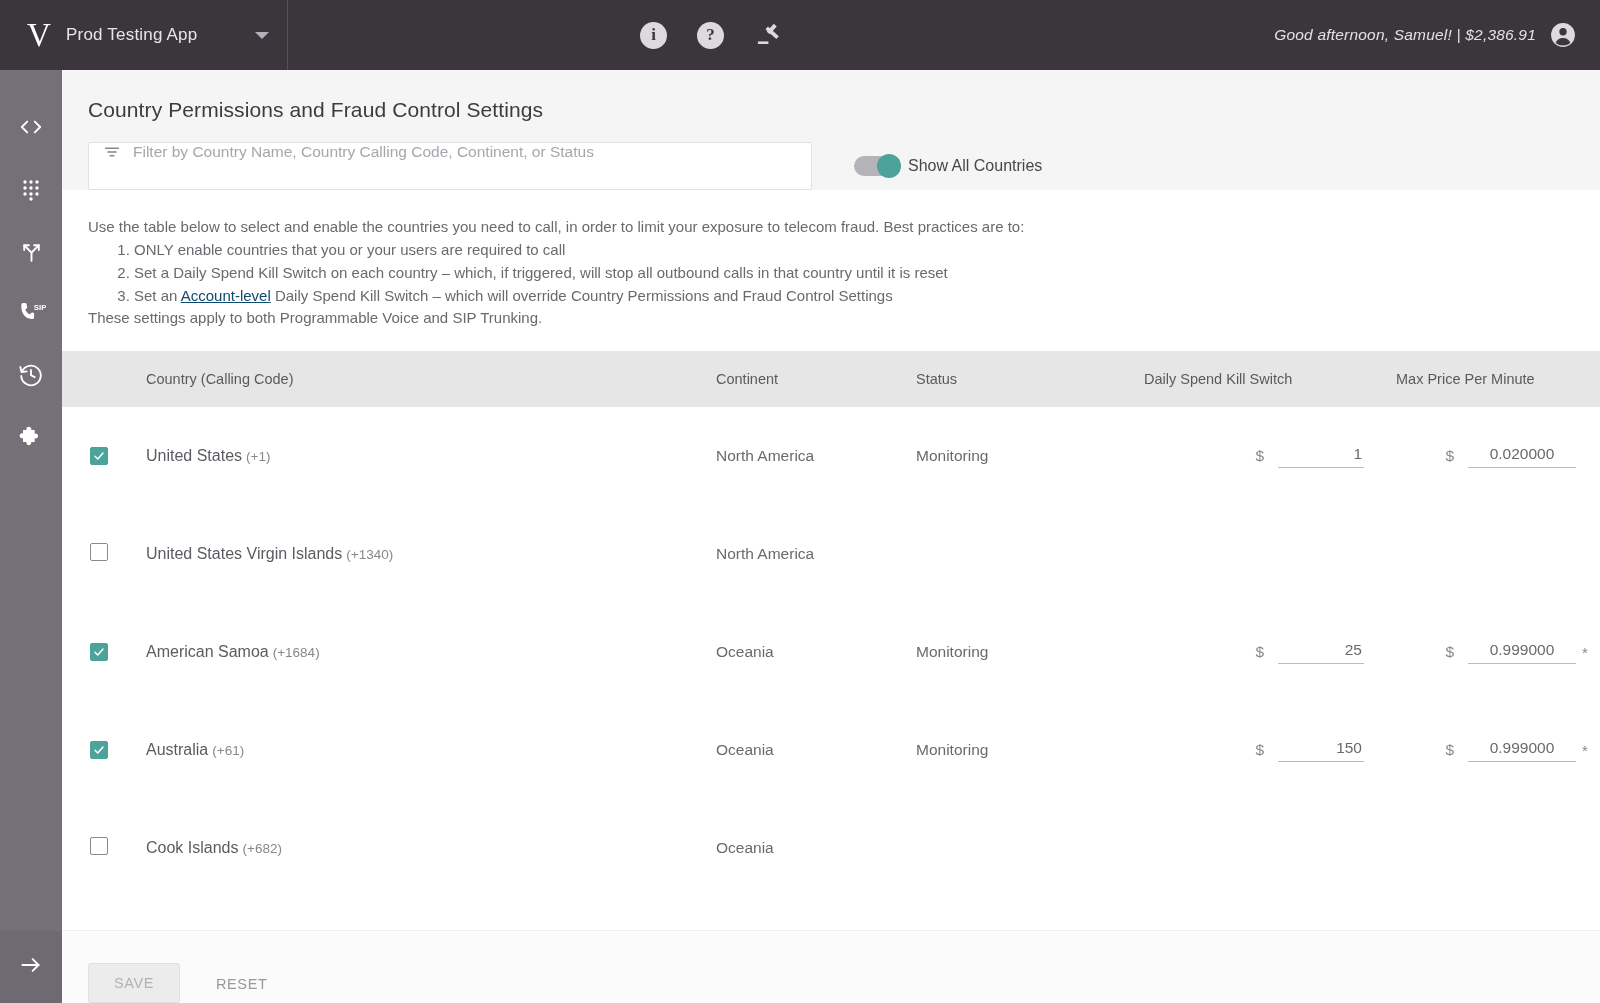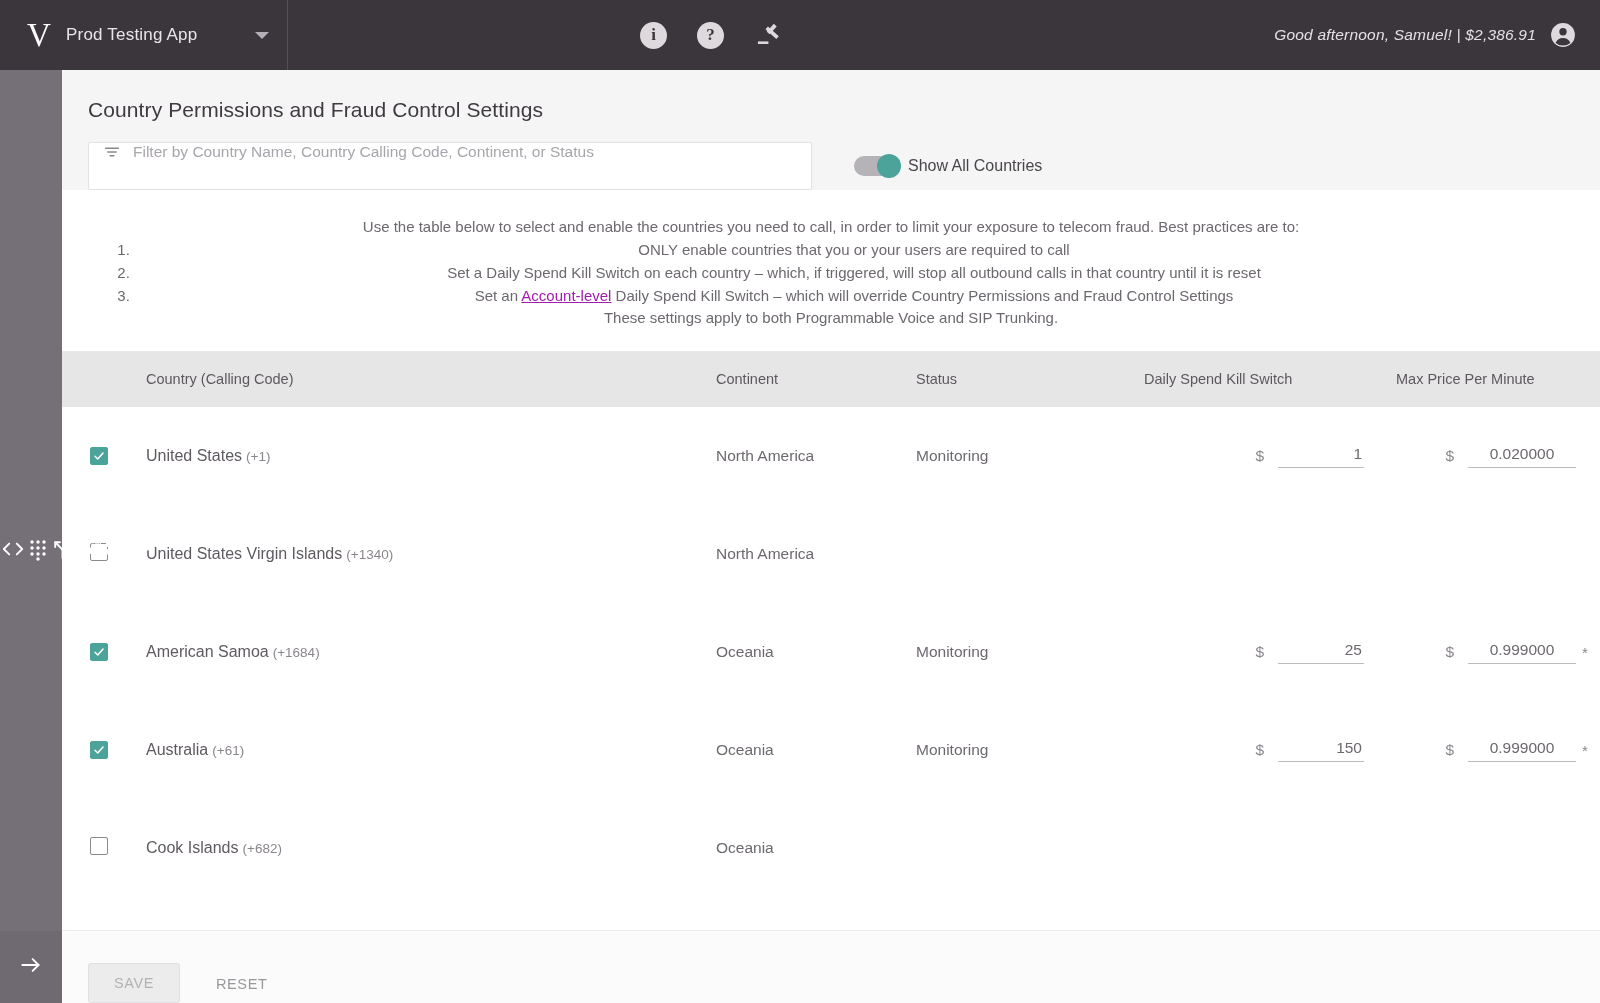--- a/index.html
+++ b/index.html
@@ -45,21 +45,21 @@
   .right-block {
     position: absolute; right: 24px; top: 0; height: 70px;
     display: flex; align-items: center; gap: 14px;
   }
   .greeting { font-size: 15.5px; color: #e4e0e4; letter-spacing: .2px; white-space: nowrap; font-style: italic; }
   .avatar-icon { width: 26px; height: 26px; }
 
   
   .rail {
     position: absolute; top: 70px; left: 0; width: 62px; height: 933px;
-    background: #757078; display: flex; align-items: center;
+    background: #757078; display: flex; flex-direction: column; align-items: center;
     padding-top: 28px; z-index: 15;
   }
   .rail-item {
     width: 62px; height: 62px; display: flex; align-items: center; justify-content: center;
     color: #ffffff;
   }
   .rail-bottom {
     position: absolute; bottom: 0; left: 0; width: 62px; height: 72px;
     background: #6f6a71; display: flex; align-items: center; justify-content: center;
     color: #fff;
@@ -90,25 +90,25 @@
   .toggle {
     width: 46px; height: 20px; border-radius: 10px; background: #b6b3b8;
     position: relative; flex: none;
   }
   .toggle-knob {
     position: absolute; top: -2px; right: -1px; width: 24px; height: 24px;
     border-radius: 50%; background: #4ba39a;
   }
   .toggle-label { font-size: 16px; color: #4a454b; margin-left: 8px; white-space: nowrap; }
 
-  .instructions { padding: 26px 26px 0 26px; font-size: 15px; color: #6d686f; line-height: 1.47; text-align: center; }
+  .instructions { padding: 26px 26px 0 26px; font-size: 15px; color: #6d686f; line-height: 1.47; }
   .instructions p { margin: 0; }
   .inst-list { margin: 0; padding-left: 46px; list-style: decimal; }
   .inst-list li { margin-top: 1px; }
-  .acct-link { color: #a21caf; }
+  .acct-link { color: #0c4a6e; }
   .inst-foot { margin-top: 16px; padding-bottom: 22px; }
 
   
   .tbl { width: 100%; border-collapse: collapse; table-layout: fixed; }
   .tbl thead th {
     background: #e7e6e7; font-size: 14.5px; font-weight: normal; color: #5d585e;
     text-align: left; height: 56px; padding: 0 8px; vertical-align: middle;
   }
   .col-check { width: 76px; }
   .col-country { width: 570px; }

